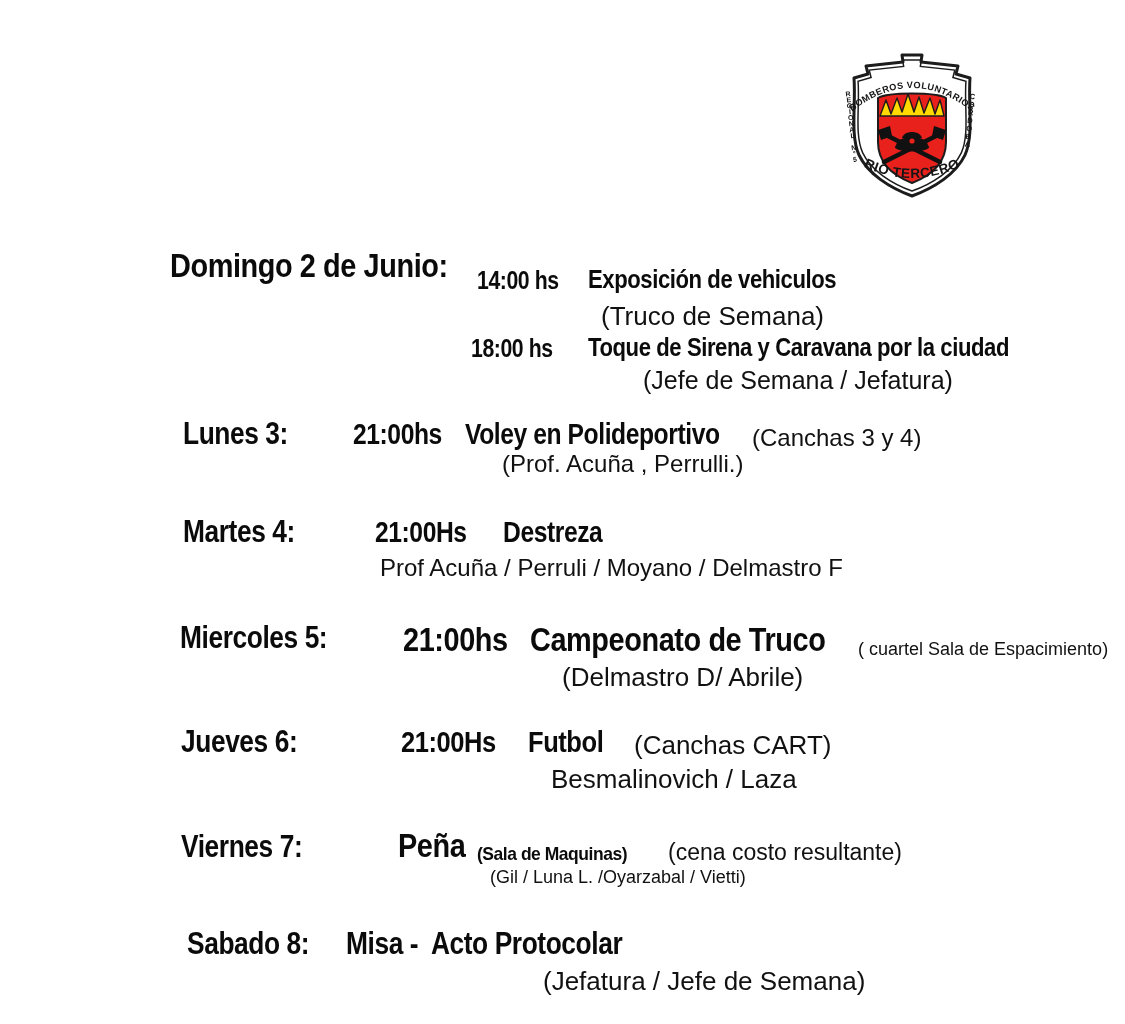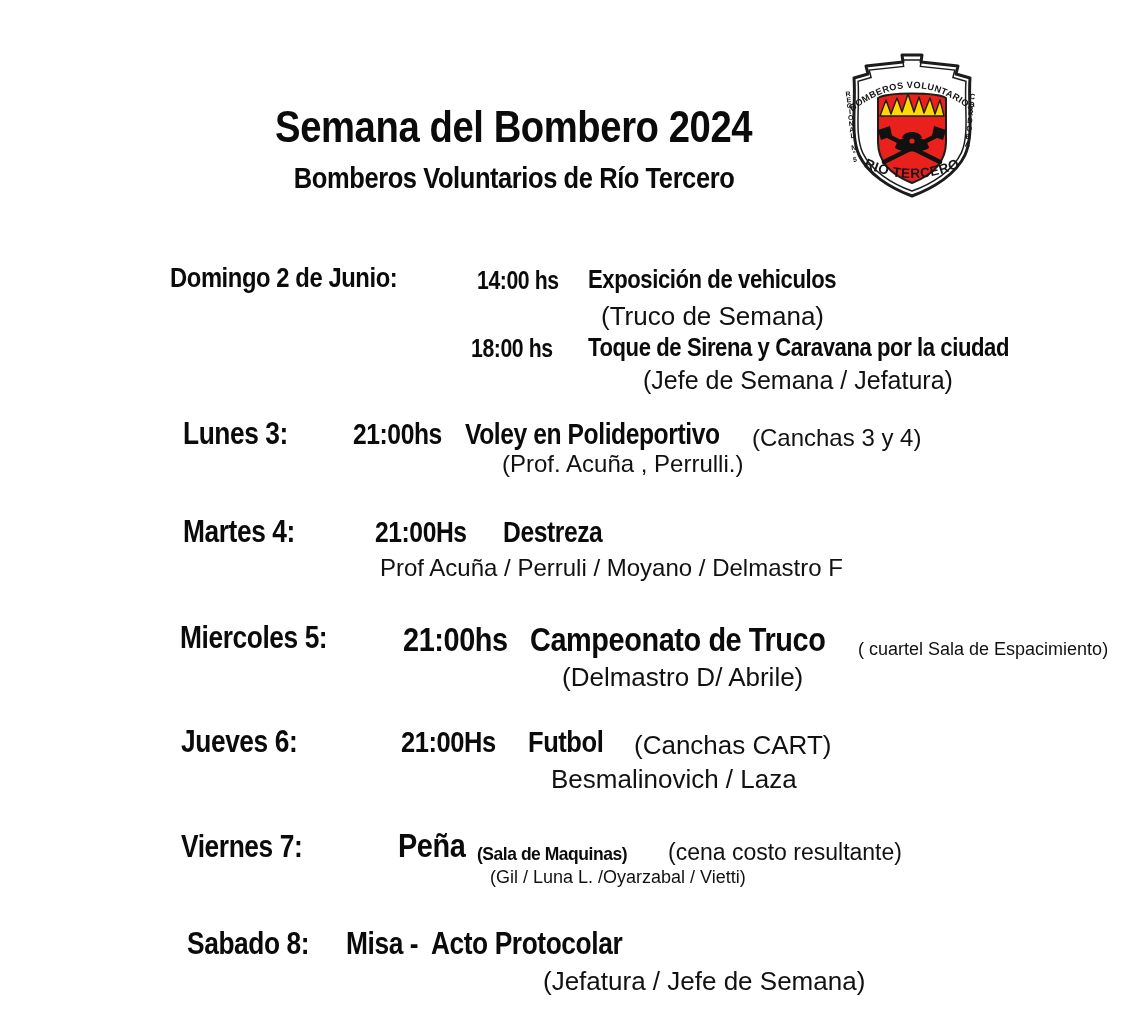--- a/index.html
+++ b/index.html
@@ -45,26 +45,20 @@
     white-space:pre;
   }
   .vleft{left:30px;top:40px;font-size:7px;transform:rotate(-6deg);}
   .vright{left:148px;top:42px;font-size:7.5px;transform:rotate(6deg);}
 </style>
 </head>
 <body>
 
 <div class="canvas">
 
-  <div class="abs title-wrap">
-    <span class="bc-c title">Semana del Bombero 2024</span>
-  </div>
-  <div class="abs subtitle-wrap">
-    <span class="bc-c subtitle">Bomberos Voluntarios de Río Tercero</span>
-  </div>
 
   <div class="logo">
     <svg width="188" height="152" viewBox="0 0 188 152">
 
       <path d="M 84,5 L 104,5 L 103,12 L 140,16 L 138,24 L 152,28
                C 150,55 156,85 147,105
                C 138,124 116,138 94,146
                C 72,138 50,124 41,105
                C 32,85 38,55 36,28
                L 50,24 L 48,16 L 85,12 Z" fill="#ffffff" stroke="#1c1c1c" stroke-width="3" stroke-linejoin="round"></path>
@@ -105,21 +99,21 @@
       </text>
       <text font-family="Liberation Sans, sans-serif" font-size="13.5" font-weight="bold" fill="#151515" letter-spacing="0.6">
         <textPath href="#arcBottom" startOffset="50%" text-anchor="middle">RIO TERCERO</textPath>
       </text>
     </svg>
     <div class="vtext vleft">REGIONAL N°5</div>
     <div class="vtext vright">CORDOBA</div>
   </div>
 
   <div>
-    <span class="abs" style="left:170px;top:264px;font-size:28px;"><span class="bc">Domingo 2 de Junio:</span></span>
+    <span class="abs" style="left:170px;top:248px;font-size:34px;"><span class="bc">Domingo 2 de Junio:</span></span>
     <span class="abs" style="left:477px;top:268px;font-size:25px;"><span class="bc">14:00 hs</span></span>
     <span class="abs" style="left:588px;top:266px;font-size:26px;"><span class="bc">Exposición de vehiculos</span></span>
     <span class="abs rg" style="left:601px;top:303px;font-size:26px;">(Truco de Semana)</span>
     <span class="abs" style="left:471px;top:336px;font-size:25px;"><span class="bc">18:00 hs</span></span>
     <span class="abs" style="left:588px;top:334px;font-size:26px;"><span class="bc">Toque de Sirena y Caravana por la ciudad</span></span>
     <span class="abs rg" style="left:643px;top:368px;font-size:25px;">(Jefe de Semana / Jefatura)</span>
   </div>
 
   <div>
     <span class="abs" style="left:183px;top:418px;font-size:31px;"><span class="bc">Lunes 3:</span></span>

